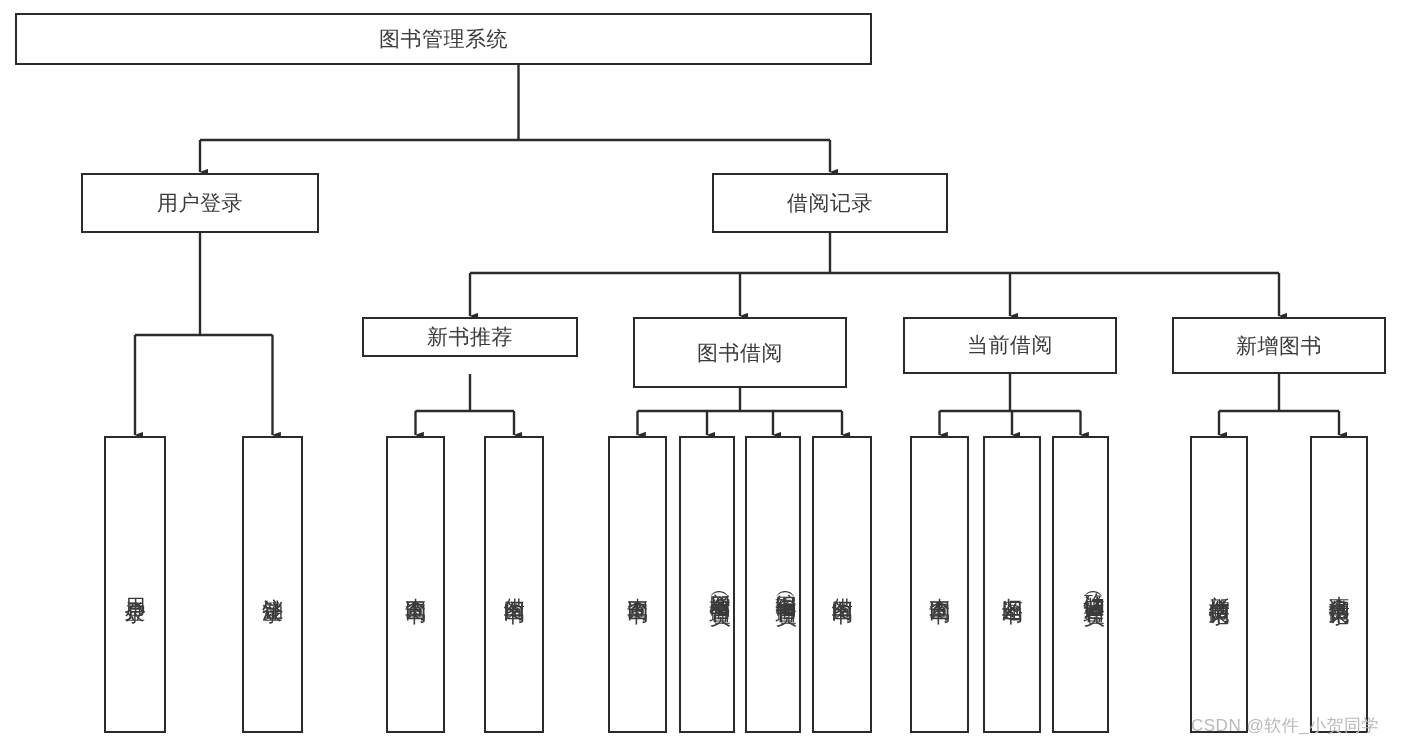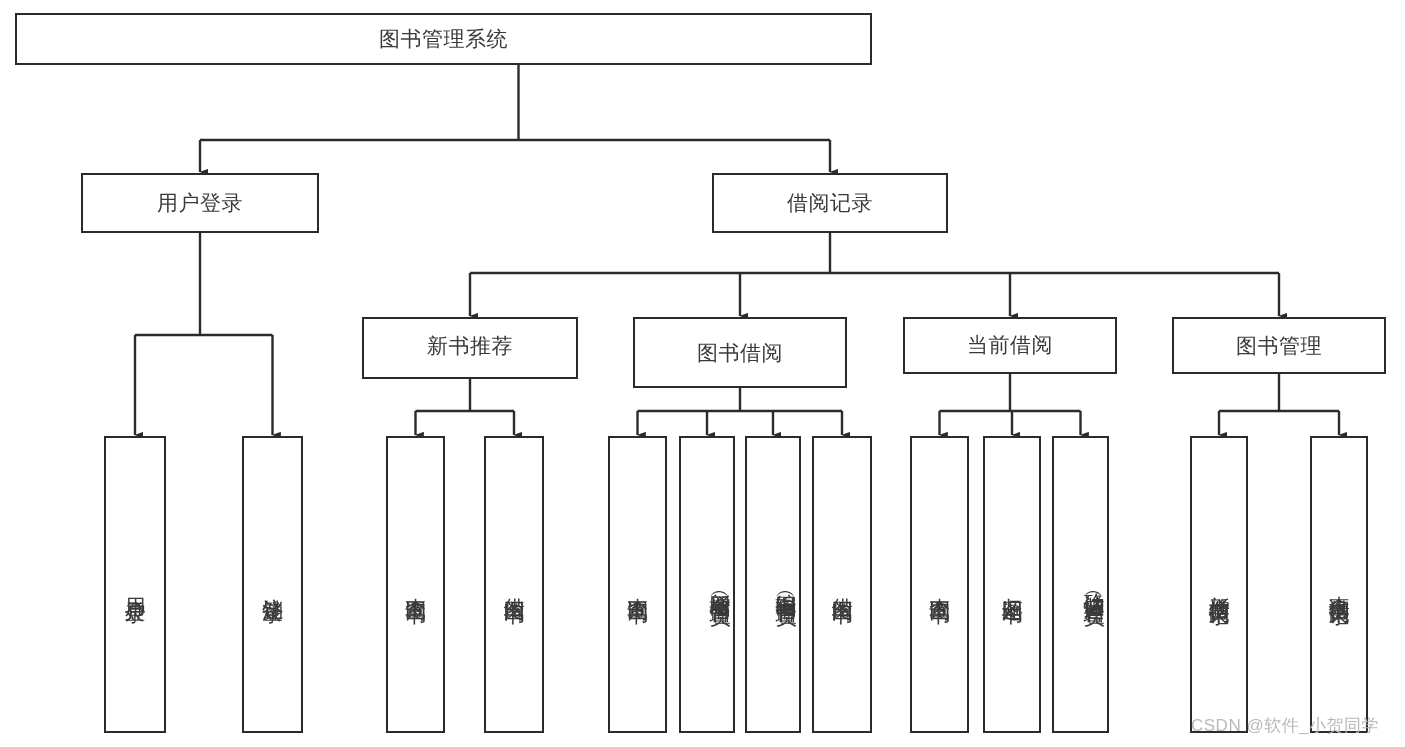--- a/index.html
+++ b/index.html
@@ -102,24 +102,24 @@
         <line x1="1219" y1="411" x2="1339" y2="411" stroke="#2b2b2b" stroke-width="2.4"></line>
         <line x1="1219" y1="411" x2="1219" y2="435" stroke="#2b2b2b" stroke-width="2.4" marker-end="url(#arrowhead)"></line>
         <line x1="1339" y1="411" x2="1339" y2="435" stroke="#2b2b2b" stroke-width="2.4" marker-end="url(#arrowhead)"></line>
       </g>
   </svg>
 
   <div id="node-layer">
       <div class="node horiz" style="left: 15px; top: 13px; width: 857px; height: 52px;">图书管理系统</div>
       <div class="node horiz" style="left: 81px; top: 173px; width: 238px; height: 60px;">用户登录</div>
       <div class="node horiz" style="left: 712px; top: 173px; width: 236px; height: 60px;">借阅记录</div>
-      <div class="node horiz" style="left: 362px; top: 317px; width: 216px; height: 62px; font-family: Liberation Mono, monospace;">新书推荐</div>
+      <div class="node horiz" style="left: 362px; top: 317px; width: 216px; height: 40px;">新书推荐</div>
       <div class="node horiz" style="left: 633px; top: 317px; width: 214px; height: 71px;">图书借阅</div>
       <div class="node horiz" style="left: 903px; top: 317px; width: 214px; height: 57px; font-family: Liberation Serif, serif;">当前借阅</div>
-      <div class="node horiz" style="left: 1172px; top: 317px; width: 214px; height: 57px;">图书管理</div>
+      <div class="node horiz" style="left: 1172px; top: 317px; width: 214px; height: 57px;">新增图书</div>
       <div class="node vert" style="left: 104px; top: 436px; width: 62px; height: 297px;">用户登录</div>
       <div class="node vert" style="left: 242px; top: 436px; width: 61px; height: 297px;">注销登录</div>
       <div class="node vert" style="left: 386px; top: 436px; width: 59px; height: 297px;">查询图书</div>
       <div class="node vert" style="left: 484px; top: 436px; width: 60px; height: 297px;">借阅图书</div>
       <div class="node vert" style="left: 608px; top: 436px; width: 59px; height: 297px;">查询图书</div>
       <div class="node vert top-align" style="left: 679px; top: 436px; width: 56px; height: 297px;">新增图书（管理员）</div>
       <div class="node vert top-align" style="left: 745px; top: 436px; width: 56px; height: 297px;">编辑图书（管理员）</div>
       <div class="node vert" style="left: 812px; top: 436px; width: 60px; height: 297px;">借阅图书</div>
       <div class="node vert" style="left: 910px; top: 436px; width: 59px; height: 297px;">查询图书</div>
       <div class="node vert" style="left: 983px; top: 436px; width: 58px; height: 297px;">归还图书</div>

